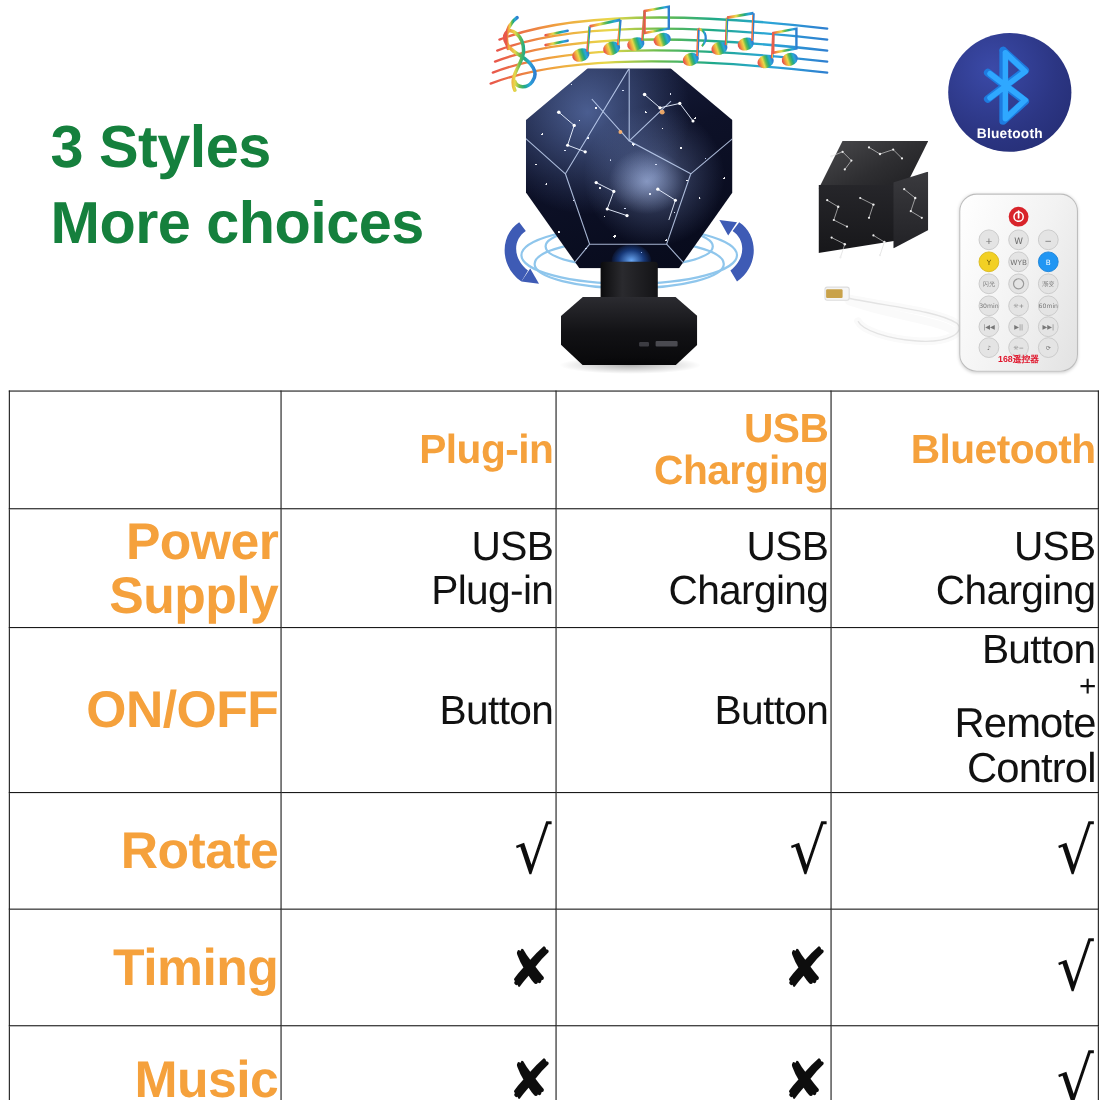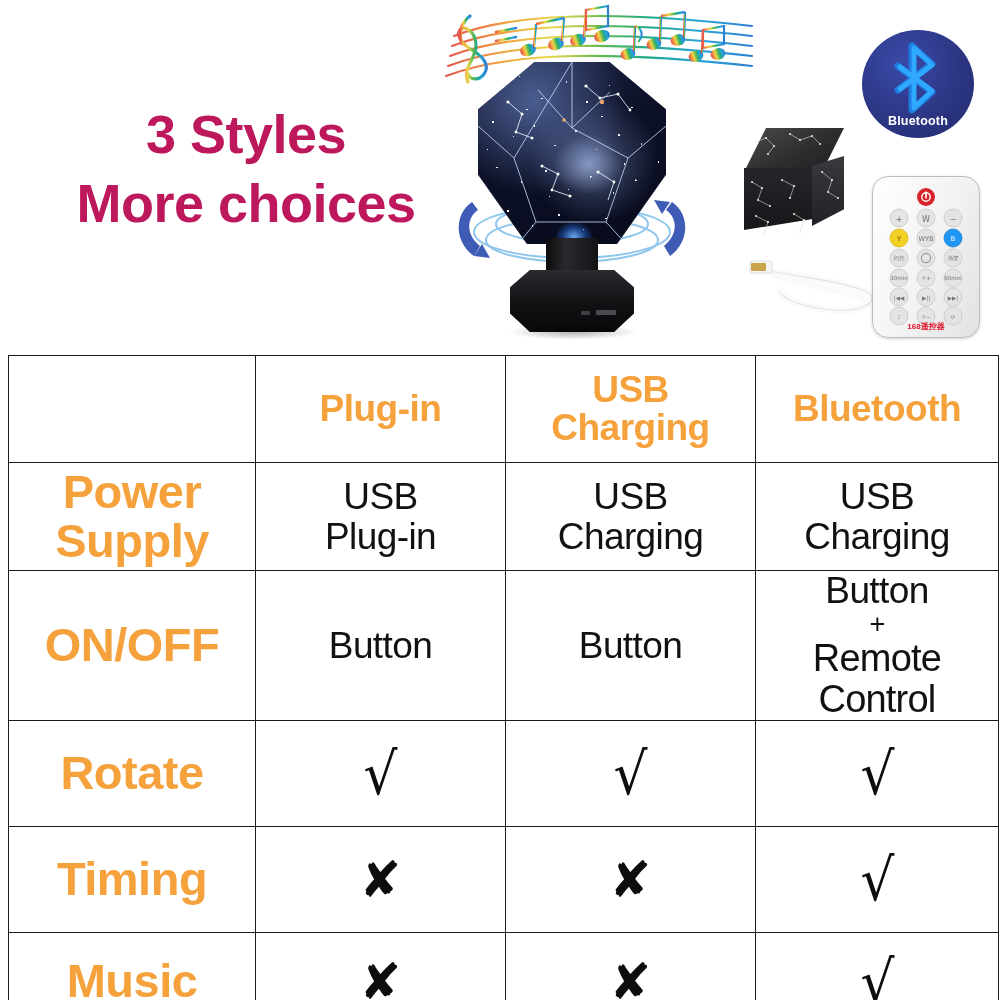--- a/index.html
+++ b/index.html
@@ -23,22 +23,22 @@
     width: 1000px; height: 356px;
     background: #ffffff;
   }
 
   
   #headline {
     position: absolute;
     left: 46px;
     top: 100px;
     width: 400px;
-    text-align: center;
-    color: #be185d;
+    text-align: left;
+    color: #15803d;
     font-weight: bold;
     font-size: 54px;
     line-height: 1.28;
     letter-spacing: -0.5px;
   }
   #headline .l2 { display:block; }
 
   
   #music-notes {
     position: absolute;
@@ -231,21 +231,21 @@
     width: 990px; height: 632px;
   }
   table.cmp {
     width: 990px;
     height: 632px;
     border-collapse: collapse;
     table-layout: fixed;
   }
   table.cmp td {
     border: 1.6px solid #1a1a1a;
-    text-align: center;
+    text-align: right;
     vertical-align: middle;
     padding: 0 2px;
     background: #fff;
   }
   col.c-label { width: 247px; }
   col.c-data  { width: 250px; }
   col.c-data2 { width: 250px; }
   col.c-data3 { width: 243px; }
 
   tr.r-head { height: 107px; }

